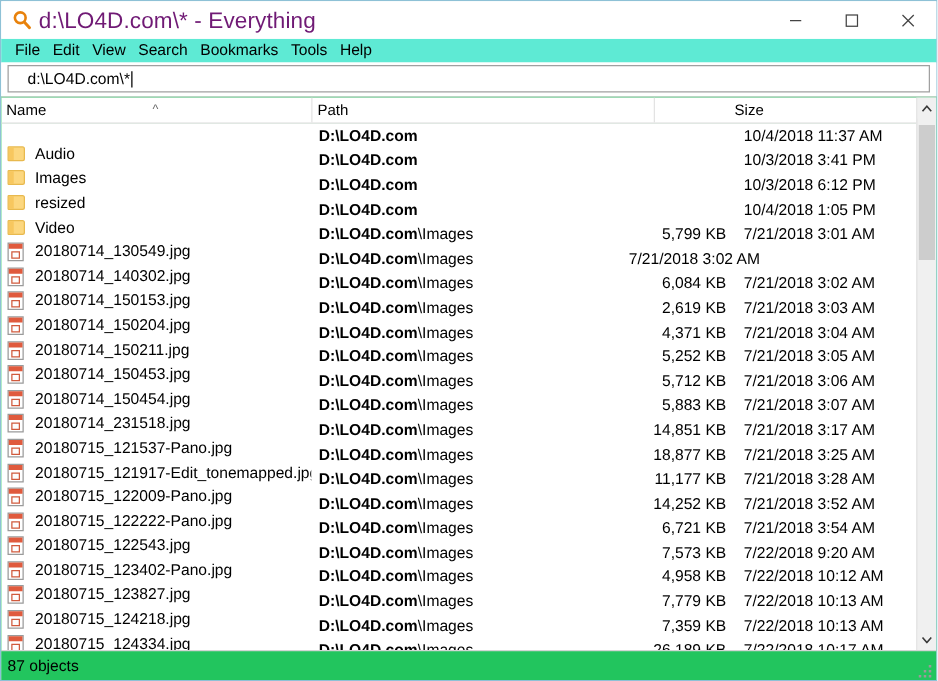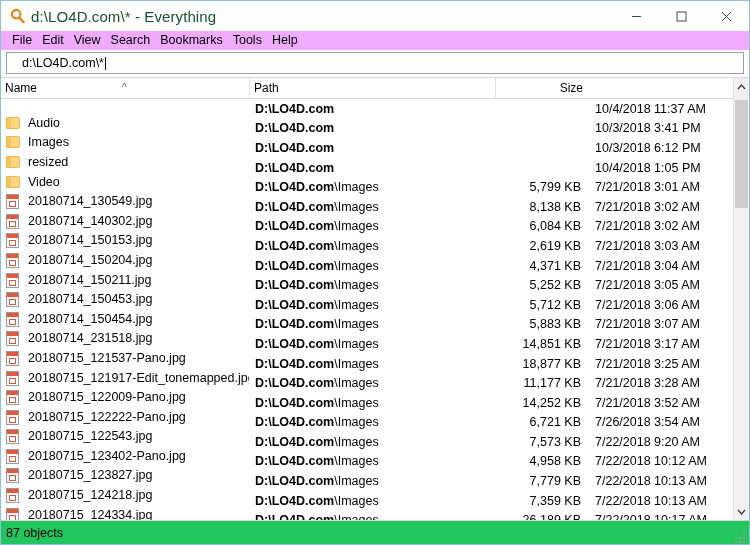--- a/index.html
+++ b/index.html
@@ -36,22 +36,22 @@
     width: 20px;
     height: 20px;
     margin-left: 7px;
     margin-right: 3px;
     flex: 0 0 auto;
     display: flex;
     align-items: center;
     justify-content: center;
   }
   #window-title {
-    font-size: 15px;
-    color: #14532d;
+    font-size: 18px;
+    color: #701a75;
     white-space: nowrap;
     letter-spacing: 0.1px;
   }
   #window-controls {
     position: absolute;
     right: 0;
     top: 0;
     height: 30px;
     display: flex;
   }
@@ -67,21 +67,21 @@
   }
   .win-btn svg { display: block; }
 
   
   #menu-bar {
     height: 19px;
     min-height: 19px;
     display: flex;
     align-items: center;
     padding-left: 6px;
-    background: #f0abfc;
+    background: #5eead4;
   }
   .menu-item {
     font-size: 12.5px;
     color: #000000;
     padding: 1px 5px 1px 5px;
     white-space: nowrap;
     line-height: 15px;
   }
 
   
@@ -140,21 +140,21 @@
     align-items: center;
     position: relative;
     height: 100%;
     padding-left: 4px;
     padding-right: 4px;
   }
   .col-head + .col-head { border-left: 1px solid #e3e3e3; text-align: center; }
   .col-head.right { justify-content: flex-end; }
   #head-name   { width: 248px; }
   #head-path   { width: 246px; }
-  #head-size   { width: 92px; }
+  #head-size   { width: 92px; margin-left: 28px; }
   #head-date   { width: 148px; justify-content: flex-start; padding-left: 6px;}
   #sort-caret {
     position: absolute;
     left: 121px;
     top: 5px;
     font-size: 10px;
     color: #666;
     line-height: 10px;
   }
 
@@ -441,21 +441,20 @@
             <div class="cell cell-name">
               <span class="row-icon">
                 <span class="ico-jpg" style="display: block;"></span>
               </span>
               <span>20180714_140302.jpg</span>
             </div>
             <div class="cell cell-path">
               <span class="path-bold">D:\LO4D.com</span>
               <span class="path-rest">\Images</span>
             </div>
-            <div class="cell cell-size">8,138 KB</div>
             <div class="cell cell-date">7/21/2018 3:02 AM</div>
           </div>
           <div class="row">
             <div class="cell cell-name">
               <span class="row-icon">
                 <span class="ico-jpg" style="display: block;"></span>
               </span>
               <span>20180714_150153.jpg</span>
             </div>
             <div class="cell cell-path">
@@ -596,21 +595,21 @@
               <span class="row-icon">
                 <span class="ico-jpg" style="display: block;"></span>
               </span>
               <span>20180715_122543.jpg</span>
             </div>
             <div class="cell cell-path">
               <span class="path-bold">D:\LO4D.com</span>
               <span class="path-rest">\Images</span>
             </div>
             <div class="cell cell-size">6,721 KB</div>
-            <div class="cell cell-date">7/26/2018 3:54 AM</div>
+            <div class="cell cell-date">7/21/2018 3:54 AM</div>
           </div>
           <div class="row">
             <div class="cell cell-name">
               <span class="row-icon">
                 <span class="ico-jpg" style="display: block;"></span>
               </span>
               <span>20180715_123402-Pano.jpg</span>
             </div>
             <div class="cell cell-path">
               <span class="path-bold">D:\LO4D.com</span>

